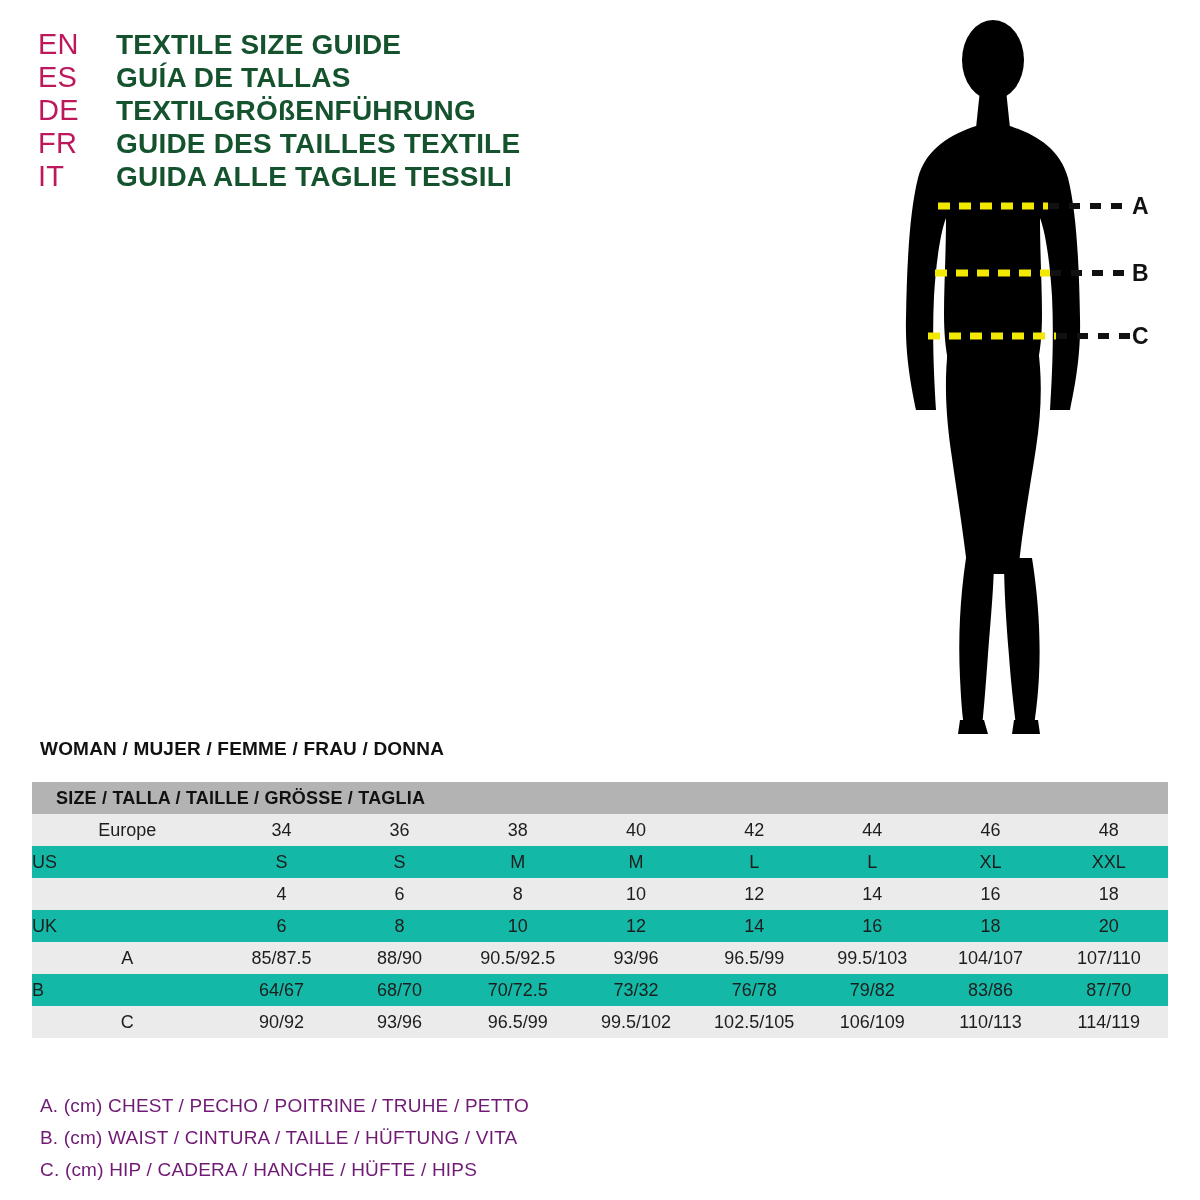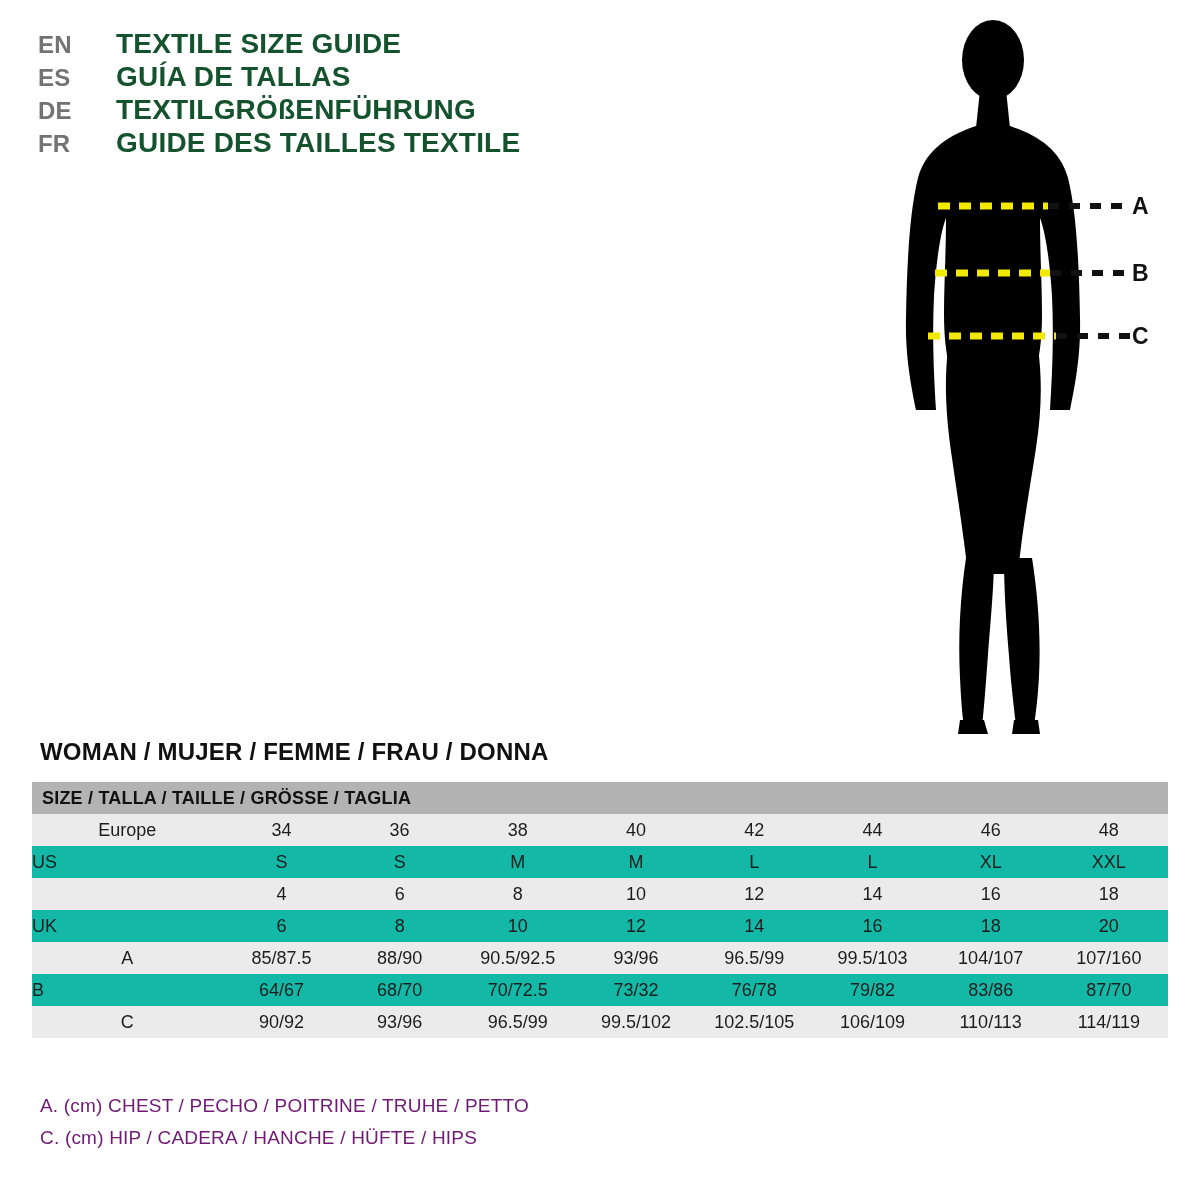--- a/index.html
+++ b/index.html
@@ -23,24 +23,24 @@
     top: 28px;
     width: 520px;
   }
   .lang-row {
     display: flex;
     align-items: baseline;
     height: 33px;
   }
   .lang-code {
     width: 78px;
-    font-size: 24px;
-    font-weight: bold;
-    letter-spacing: 0.2px;
-    color: #737373;
+    font-size: 29px;
+    font-weight: normal;
+    letter-spacing: 0.2px;
+    color: #be185d;
   }
   .lang-title {
     font-size: 28px;
     font-weight: bold;
     letter-spacing: 0.2px;
     color: #14532d;
     white-space: nowrap;
   }
 
   
@@ -61,21 +61,21 @@
     font-size: 23px;
     font-weight: bold;
     color: #111111;
   }
 
   
   #woman-caption {
     position: absolute;
     left: 40px;
     top: 738px;
-    font-size: 24px;
+    font-size: 19px;
     font-weight: bold;
     letter-spacing: 0.2px;
     color: #111111;
   }
 
   #size-table {
     position: absolute;
     left: 32px;
     top: 782px;
     width: 1136px;
@@ -87,21 +87,21 @@
     font-size: 18px;
     color: #1d1d1d;
     padding: 0;
     vertical-align: middle;
   }
   #size-table tr.head-row td {
     background: #b3b3b3;
     font-weight: bold;
     font-size: 18px;
     letter-spacing: 0.2px;
-    padding-left: 10px;
+    padding-left: 24px;
     color: #111111;
   }
   #size-table tr.shaded td {
     background: #ebebeb;
     text-align: center;
   }
   #size-table tr.plain td {
     background: #14b8a6;
   }
   .row-label {
@@ -141,20 +141,24 @@
     <span class="lang-code">ES</span>
     <span class="lang-title">GUÍA DE TALLAS</span>
   </div>
   <div class="lang-row">
     <span class="lang-code">DE</span>
     <span class="lang-title">TEXTILGRÖßENFÜHRUNG</span>
   </div>
   <div class="lang-row">
     <span class="lang-code">FR</span>
     <span class="lang-title">GUIDE DES TAILLES TEXTILE</span>
+  </div>
+  <div class="lang-row">
+    <span class="lang-code">IT</span>
+    <span class="lang-title">GUIDA ALLE TAGLIE TESSILI</span>
   </div>
 </div>
 
 <div id="figure-area">
   <svg id="figure-svg" width="330" height="730" viewBox="0 0 330 730">
 
     <ellipse cx="133" cy="42" rx="31" ry="40" fill="#000000"></ellipse>
 
     <path d="M120 72 L146 72 L150 110 L116 110 Z" fill="#000000"></path>
 
@@ -287,21 +291,21 @@
 
     <tr class="shaded">
       <td class="row-label">A</td>
       <td class="cell">85/87.5</td>
       <td class="cell">88/90</td>
       <td class="cell">90.5/92.5</td>
       <td class="cell">93/96</td>
       <td class="cell">96.5/99</td>
       <td class="cell">99.5/103</td>
       <td class="cell">104/107</td>
-      <td class="cell">107/160</td>
+      <td class="cell">107/110</td>
     </tr>
 
     <tr class="plain">
       <td class="row-label">B</td>
       <td class="cell">64/67</td>
       <td class="cell">68/70</td>
       <td class="cell">70/72.5</td>
       <td class="cell">73/32</td>
       <td class="cell">76/78</td>
       <td class="cell">79/82</td>
@@ -318,14 +322,15 @@
       <td class="cell">102.5/105</td>
       <td class="cell">106/109</td>
       <td class="cell">110/113</td>
       <td class="cell">114/119</td>
     </tr>
   </tbody>
 </table>
 
 <div id="footnotes">
   <div class="footnote">A. (cm) CHEST / PECHO / POITRINE / TRUHE / PETTO</div>
+  <div class="footnote">B. (cm) WAIST / CINTURA / TAILLE / HÜFTUNG / VITA</div>
   <div class="footnote">C. (cm) HIP / CADERA / HANCHE / HÜFTE / HIPS</div>
 </div>
 
 </body></html>

